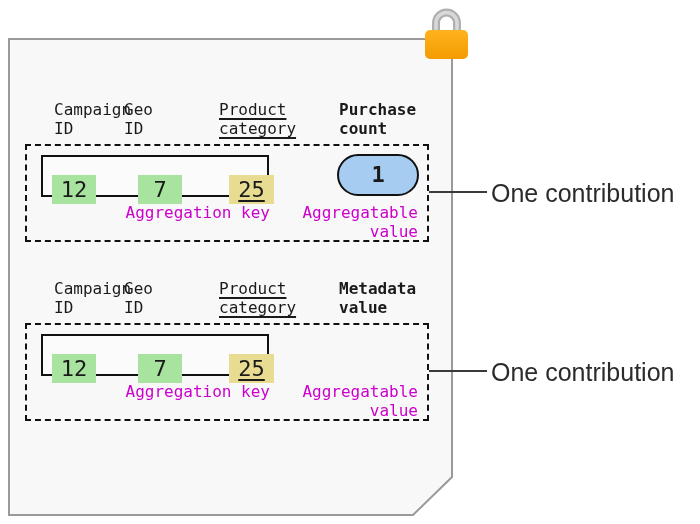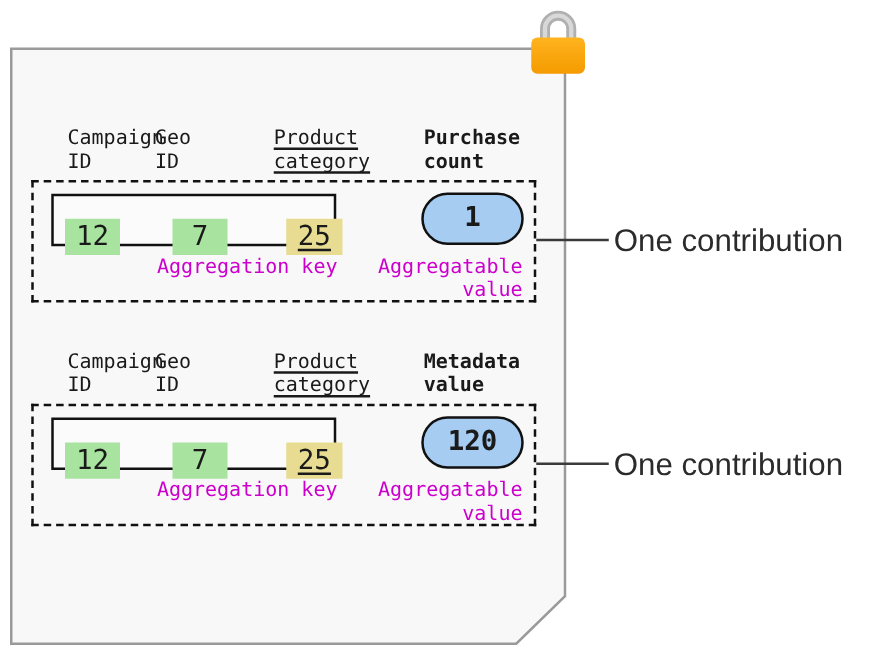--- a/index.html
+++ b/index.html
@@ -123,21 +123,20 @@
     <div class="hdr c2 u">Product category</div>
     <div class="hdr c3">Metadata value</div>
 
     <div class="dashed-box"></div>
     <div class="record-box"></div>
 
     <div class="cell k0 green">12</div>
     <div class="cell k1 green">7</div>
     <div class="cell k2 u yellow">25</div>
 
-    <div class="stadium">120</div>
 
     <div class="key-label">Aggregation key</div>
     <div class="value-label">Aggregatable value</div>
 
     <div class="connector"></div>
     <div class="annotation">One contribution</div>
   </div>
 
 
 </div>

